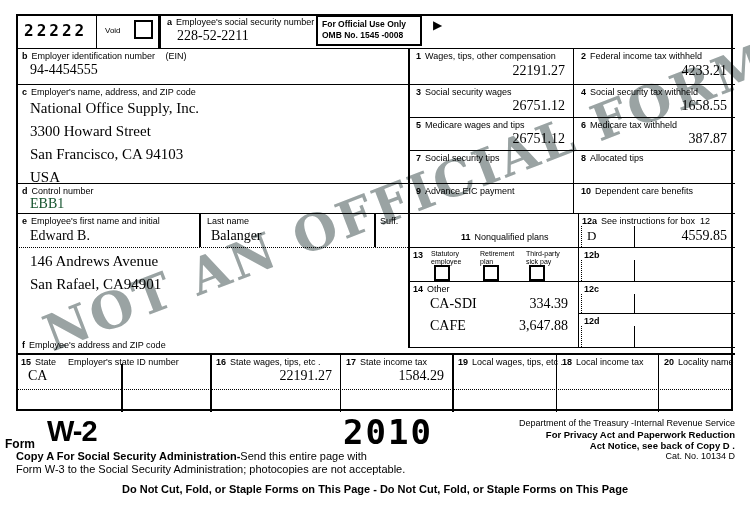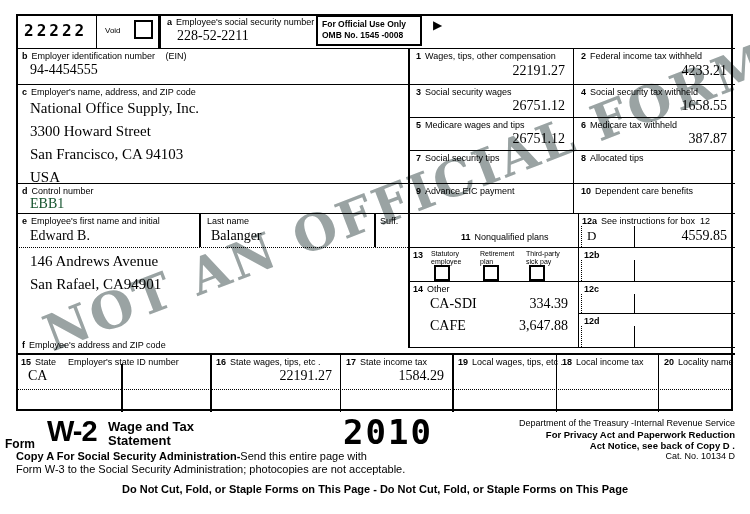--- a/index.html
+++ b/index.html
@@ -228,24 +228,20 @@
     <div class="lbl" style="left:5px;top:4px;"><span class="bnum">18</span><span>Local income tax</span></div>
     <div class="amt" style="top:15px;"></div>
   </div>
   <div class="boxcell" style="left:659px;top:353px;width:76px;height:36px;">
     <div class="lbl" style="left:5px;top:4px;"><span class="bnum">20</span><span>Locality name</span></div>
     <div class="amt" style="top:15px;"></div>
   </div>
 
   <div class="abs b" style="left:5px;top:437px;font-size:12px;">Form</div>
   <div class="abs b" style="left:47px;top:415px;font-size:29px;letter-spacing:-1px;">W-2</div>
-  <div class="abs b" style="left:108px;top:420px;font-size:13px;line-height:14px;">
-    <div>Wage and Tax</div>
-    <div>Statement</div>
-  </div>
   <div class="abs digits" style="left:343px;top:412px;font-size:34px;letter-spacing:2px;">2010</div>
 
   <div class="abs" style="left:16px;top:450px;font-size:11px;line-height:13px;white-space:nowrap;">
     <span class="b">Copy A For Social Security Administration-</span><span>Send this entire page with</span>
   </div>
   <div class="abs" style="left:16px;top:463px;font-size:11px;white-space:nowrap;">Form W-3 to the Social Security Administration; photocopies are not acceptable.</div>
 
   <div class="abs" style="left:435px;top:418px;width:300px;text-align:right;font-size:9px;line-height:11px;">
     <div>Department of the Treasury     -Internal Revenue Service</div>
     <div class="b" style="font-size:9.5px;">For Privacy Act and Paperwork Reduction</div>

